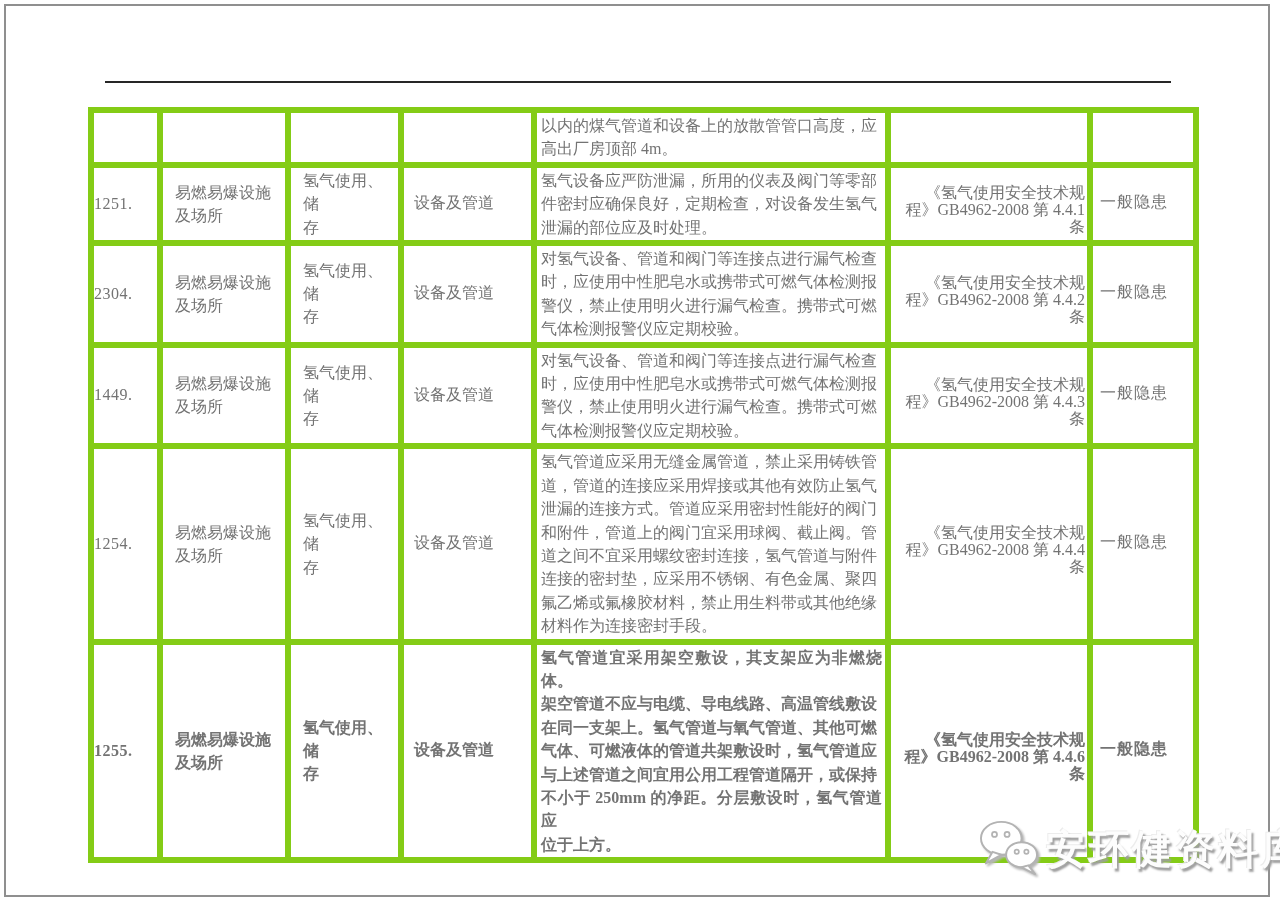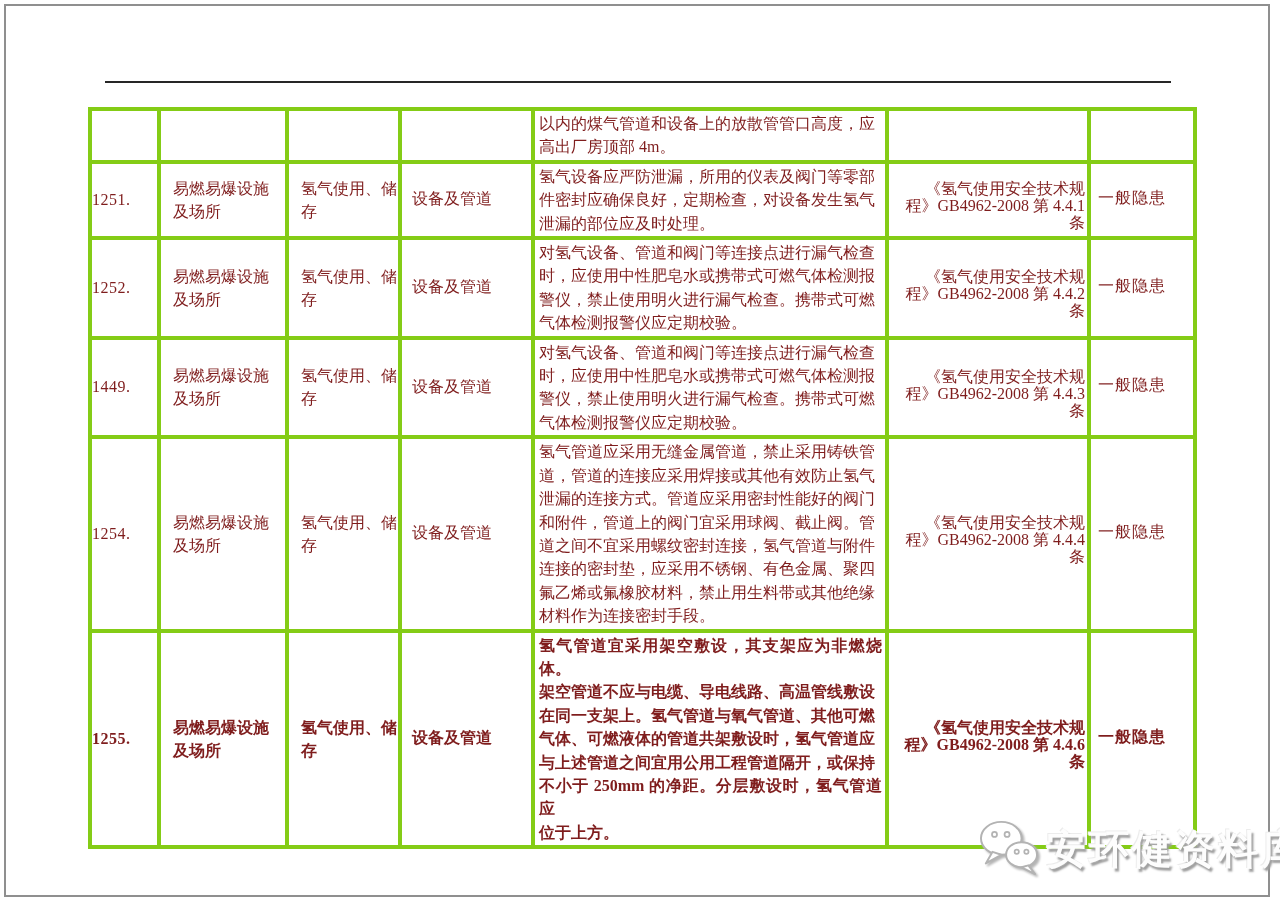--- a/index.html
+++ b/index.html
@@ -14,22 +14,22 @@
     position: absolute; left: 105px; top: 81px; width: 1066px; height: 2px;
     background: #262626;
   }
 
   table.checklist {
     position: absolute; left: 88px; top: 107px;
     border-collapse: collapse; table-layout: fixed; width: 1105px;
     background: #ffffff;
   }
   table.checklist td {
-    border: 4px solid #84cc16;
-    font-size: 16px; color: #7f1d1d;
+    border: 6px solid #84cc16;
+    font-size: 16px; color: #737373;
     overflow: hidden;
     vertical-align: middle;
   }
   col.c-num   { width: 69px; }
   col.c-cat   { width: 128px; }
   col.c-act   { width: 113px; }
   col.c-item  { width: 133px; }
   col.c-desc  { width: 354px; }
   col.c-basis { width: 202px; }
   col.c-level { width: 106px; }
@@ -111,21 +111,21 @@
       <td class="desc">氢气设备应严防泄漏，所用的仪表及阀门等零部
 件密封应确保良好，定期检查，对设备发生氢气
 泄漏的部位应及时处理。</td>
       <td class="basis">《氢气使用安全技术规
 程》GB4962-2008 第 4.4.1
 条</td>
       <td class="level">一般隐患</td>
     </tr>
 
     <tr class="r2">
-      <td class="num">1252.</td>
+      <td class="num">2304.</td>
       <td class="cat">易燃易爆设施
 及场所</td>
       <td class="act">氢气使用、储
 存</td>
       <td class="item">设备及管道</td>
       <td class="desc">对氢气设备、管道和阀门等连接点进行漏气检查
 时，应使用中性肥皂水或携带式可燃气体检测报
 警仪，禁止使用明火进行漏气检查。携带式可燃
 气体检测报警仪应定期校验。</td>
       <td class="basis">《氢气使用安全技术规

